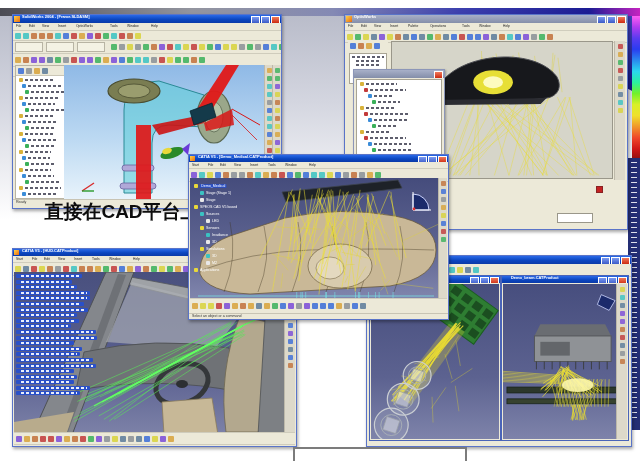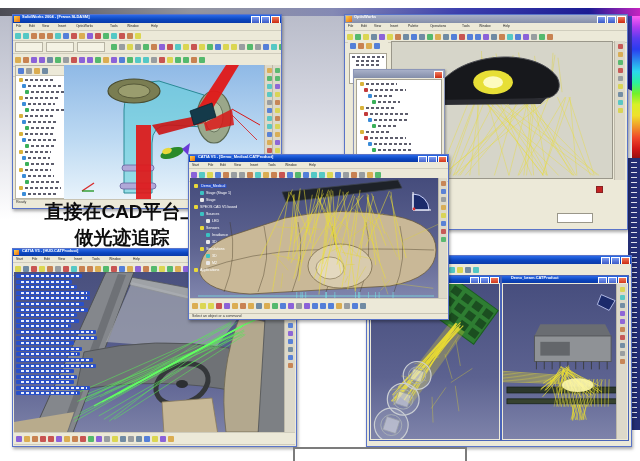--- a/index.html
+++ b/index.html
@@ -535,21 +535,20 @@
       <span class="ic" style="background: rgb(122, 74, 216); opacity: 0.8;"></span>
       <span class="ic" style="background: rgb(216, 210, 58); opacity: 0.8;"></span>
     </div>
   <div class="sbar" style="height:8px">
       <span class="st">Ready</span>
     </div>
 </div>
 
 <div class="abs" id="caption" style="z-index:3">
   <div>直接在CAD平台上</div>
-  <div>做光迹追踪</div>
 </div>
 
 <div class="win" id="win-br" style="z-index:4">
   <div class="tbar">
     <span class="tico"></span>
     <span class="tt">CATIA V5</span>
     <span class="wbtns">
         <i></i>
         <i></i>
         <i class="close"></i>

